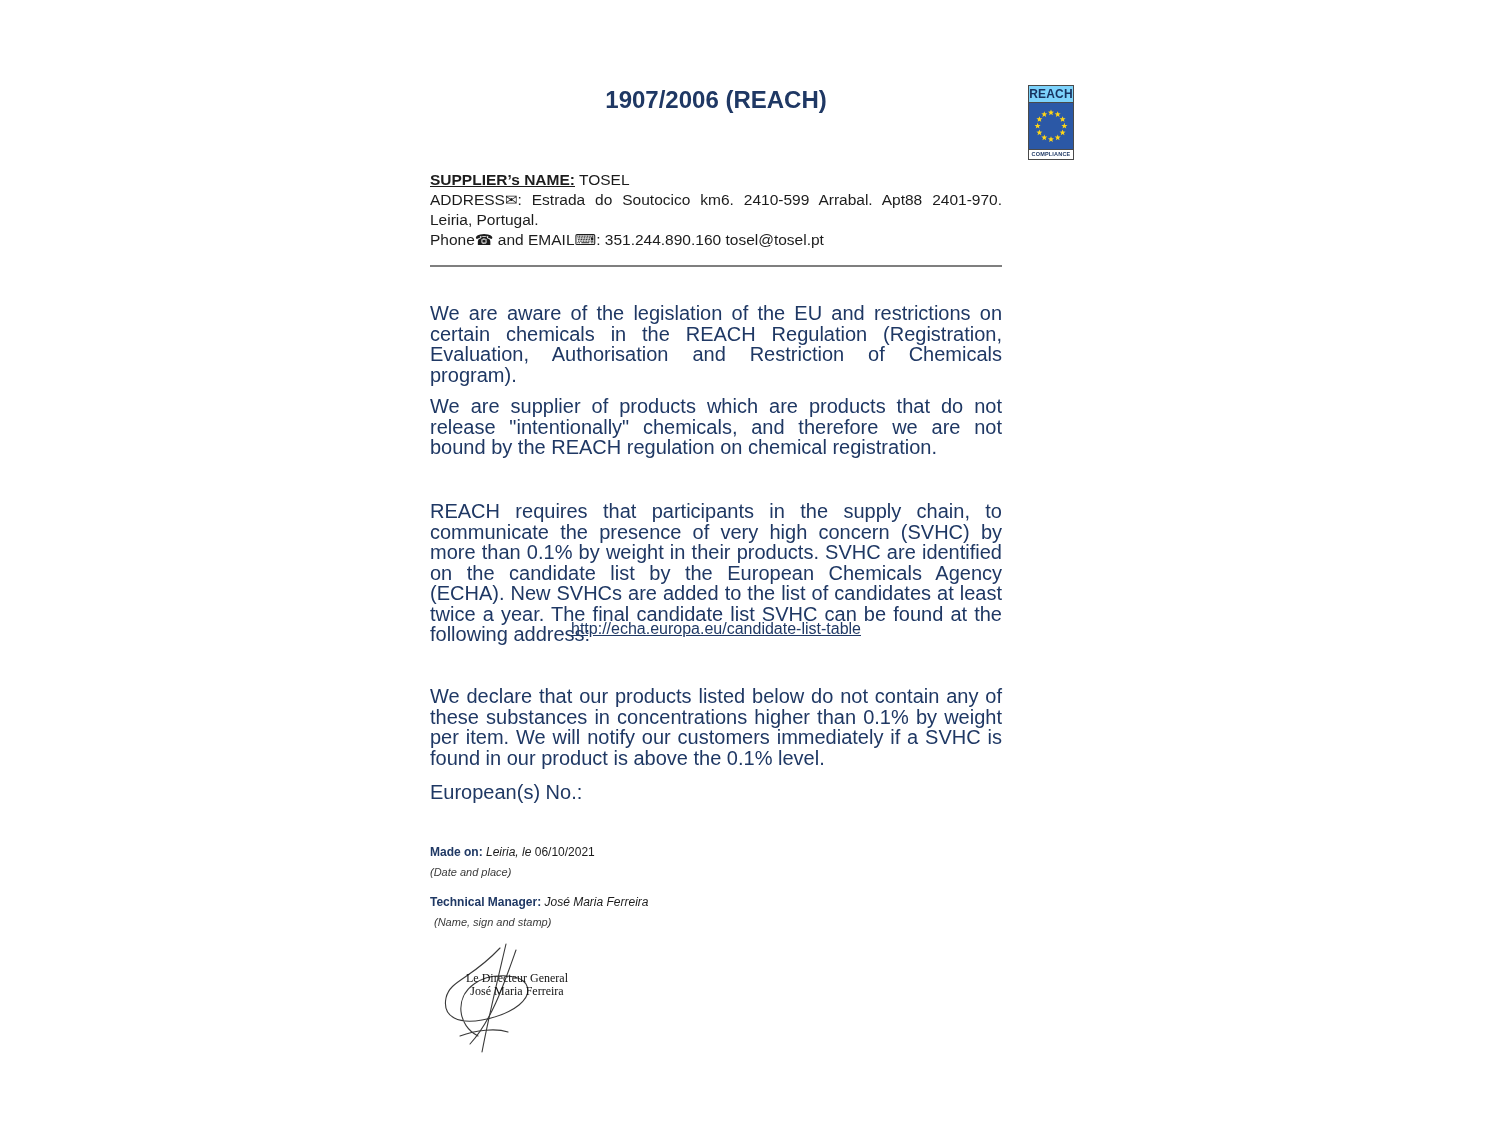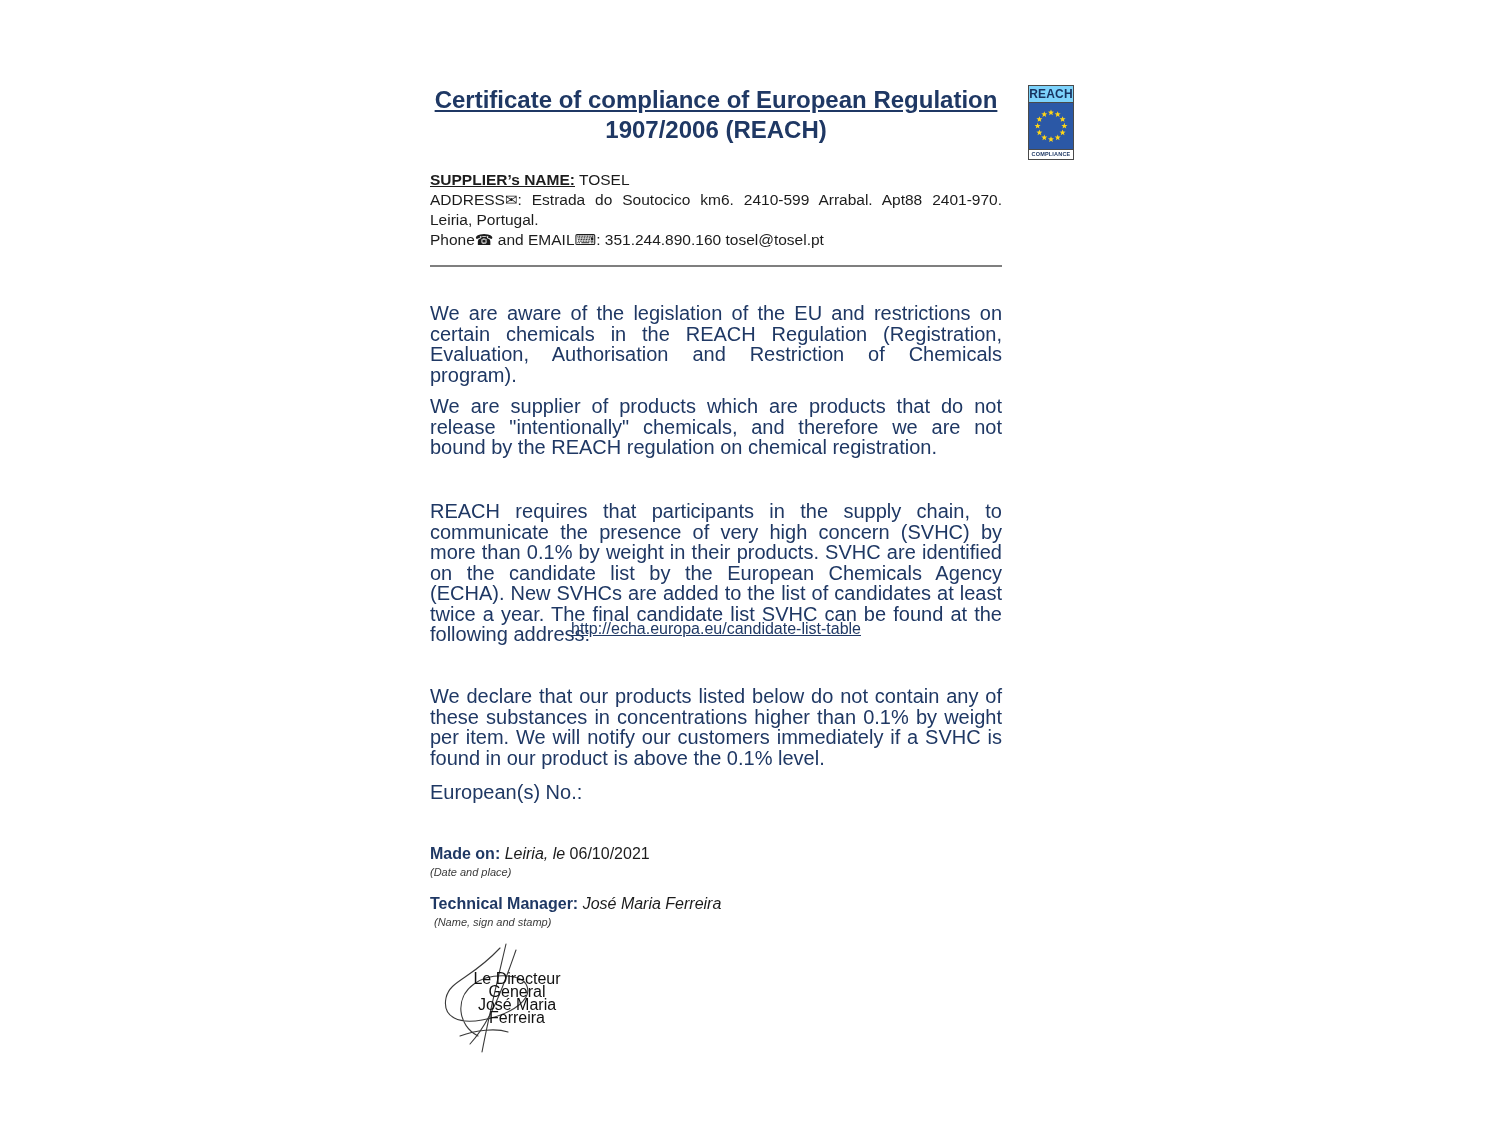--- a/index.html
+++ b/index.html
@@ -39,35 +39,35 @@
     line-height:20.5px;
     text-align:justify;
   }
   .link-line{text-align:center;}
   .link-line a{
     color:#1f3864;
     font-size:16px;
     text-decoration:underline;
   }
 
-  .made-line{font-size:16px;color:#1f3864;}
+  .made-line{font-size:12px;color:#1f3864;}
   .made-line .lbl{font-weight:bold;}
   .made-line .val{font-style:italic;color:#1c1c1c;}
   .made-line .val-plain{color:#1c1c1c;}
   .small-note{
     font-size:11px;
     font-style:italic;
     color:#3a3a3a;
   }
 
   .sig-wrap{position:absolute;left:0;width:200px;height:120px;}
   .sig-text{
     position:absolute;left:32px;top:32px;
-    font-family:Liberation Sans, sans-serif;
-    font-size:16px;color:#111;
+    font-family:Liberation Serif, serif;
+    font-size:12px;color:#111;
     line-height:13px;text-align:center;width:110px;
   }
   .sig-svg{position:absolute;left:0;top:0;}
 
   
   .reach-logo{
     position:absolute;left:1028px;top:85px;width:46px;
     font-family:"Liberation Sans", sans-serif;
   }
   .reach-logo .top{
@@ -121,21 +121,20 @@
         <polygon points="9.00,19.70 9.82,21.87 12.14,21.98 10.33,23.43 10.94,25.67 9.00,24.40 7.06,25.67 7.67,23.43 5.86,21.98 8.18,21.87" fill="#ffd617"></polygon>
         <polygon points="10.88,12.70 11.70,14.87 14.01,14.98 12.21,16.43 12.82,18.67 10.88,17.40 8.94,18.67 9.54,16.43 7.74,14.98 10.05,14.87" fill="#ffd617"></polygon>
         <polygon points="16.00,7.58 16.82,9.74 19.14,9.86 17.33,11.31 17.94,13.55 16.00,12.28 14.06,13.55 14.67,11.31 12.86,9.86 15.18,9.74" fill="#ffd617"></polygon>
       </svg>
     <div class="bottom">COMPLIANCE</div>
   </div>
 
   <div class="doc">
 
     <div class="abs title" style="top:85px;">
-      <div class="u">Certificate of compliance of European Regulation</div>
       <div>1907/2006 (REACH)</div>
     </div>
 
     <div class="abs supplier" style="top:170px;">
       <span class="lbl-bold">SUPPLIER’s NAME:</span><span> TOSEL</span><br>
       <span>ADDRESS</span><span class="icon-glyph">✉</span><span>: Estrada do Soutocico km6. 2410-599 Arrabal. Apt88 2401-970. Leiria, Portugal.</span><br>
       <span>Phone</span><span class="icon-glyph">☎</span><span> and EMAIL</span><span class="icon-glyph">⌨</span><span>: 351.244.890.160 tosel@tosel.pt</span>
     </div>
 
     <hr class="abs rule" style="top:265px;">

